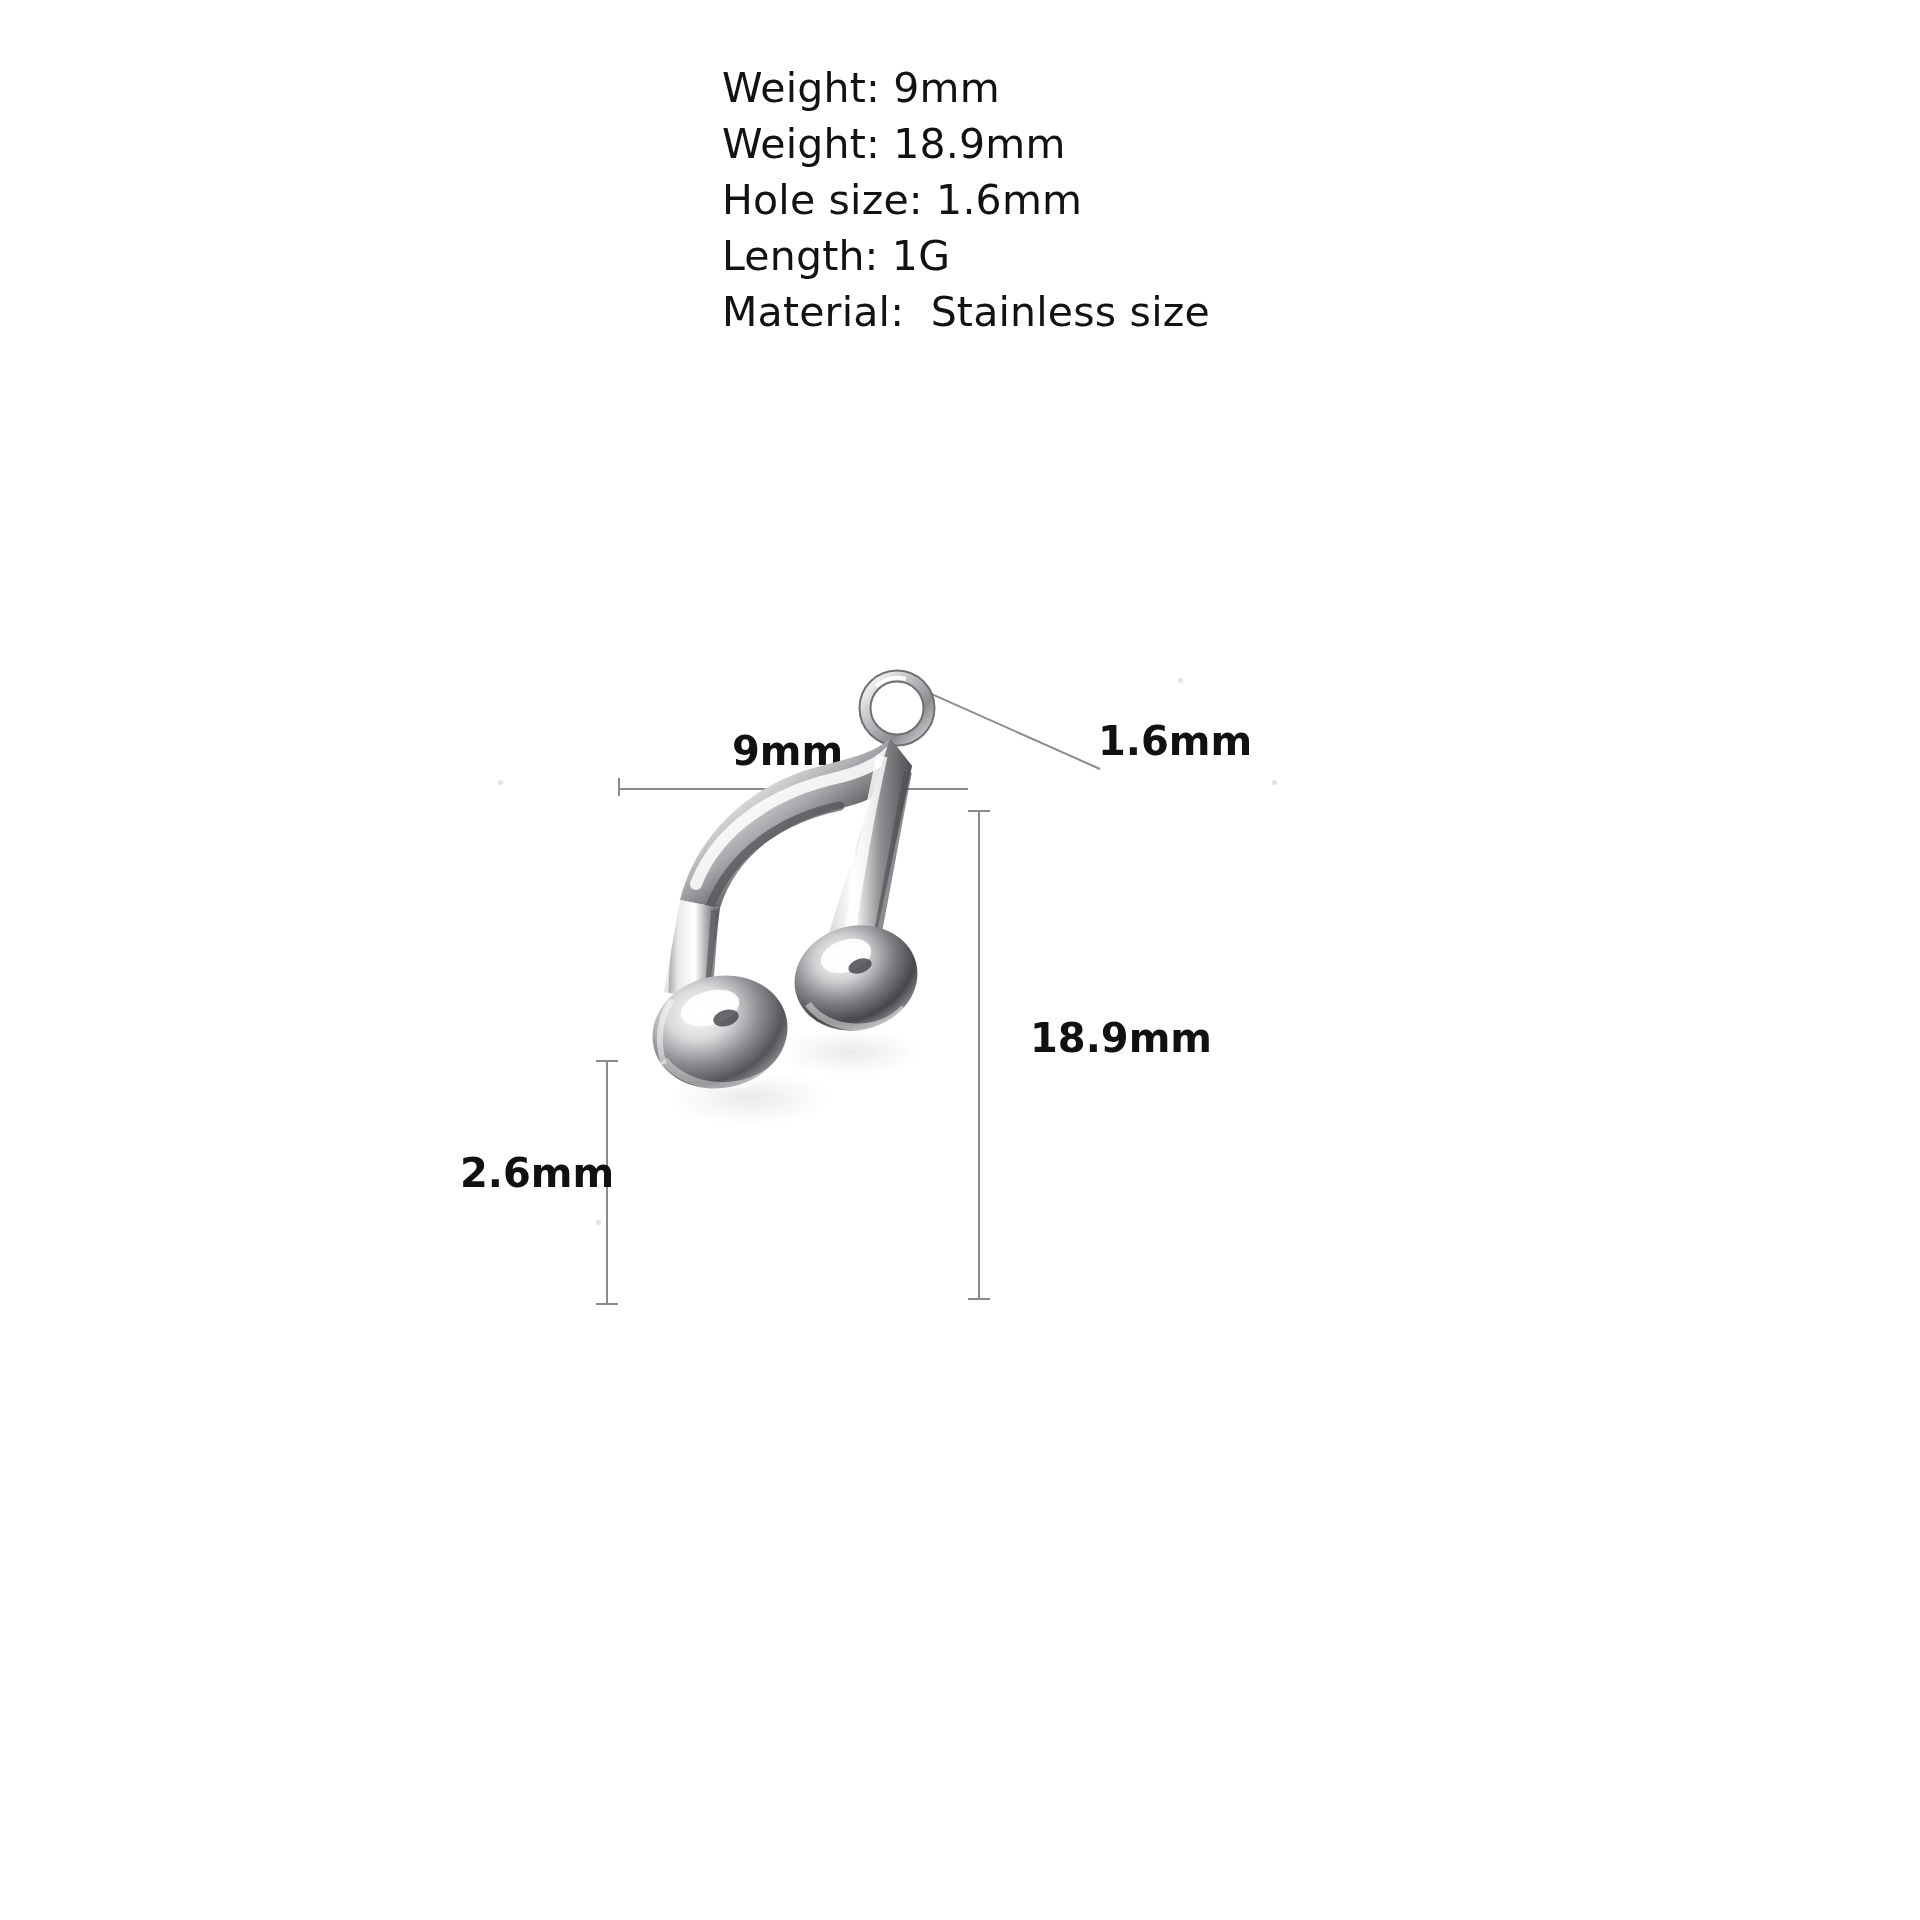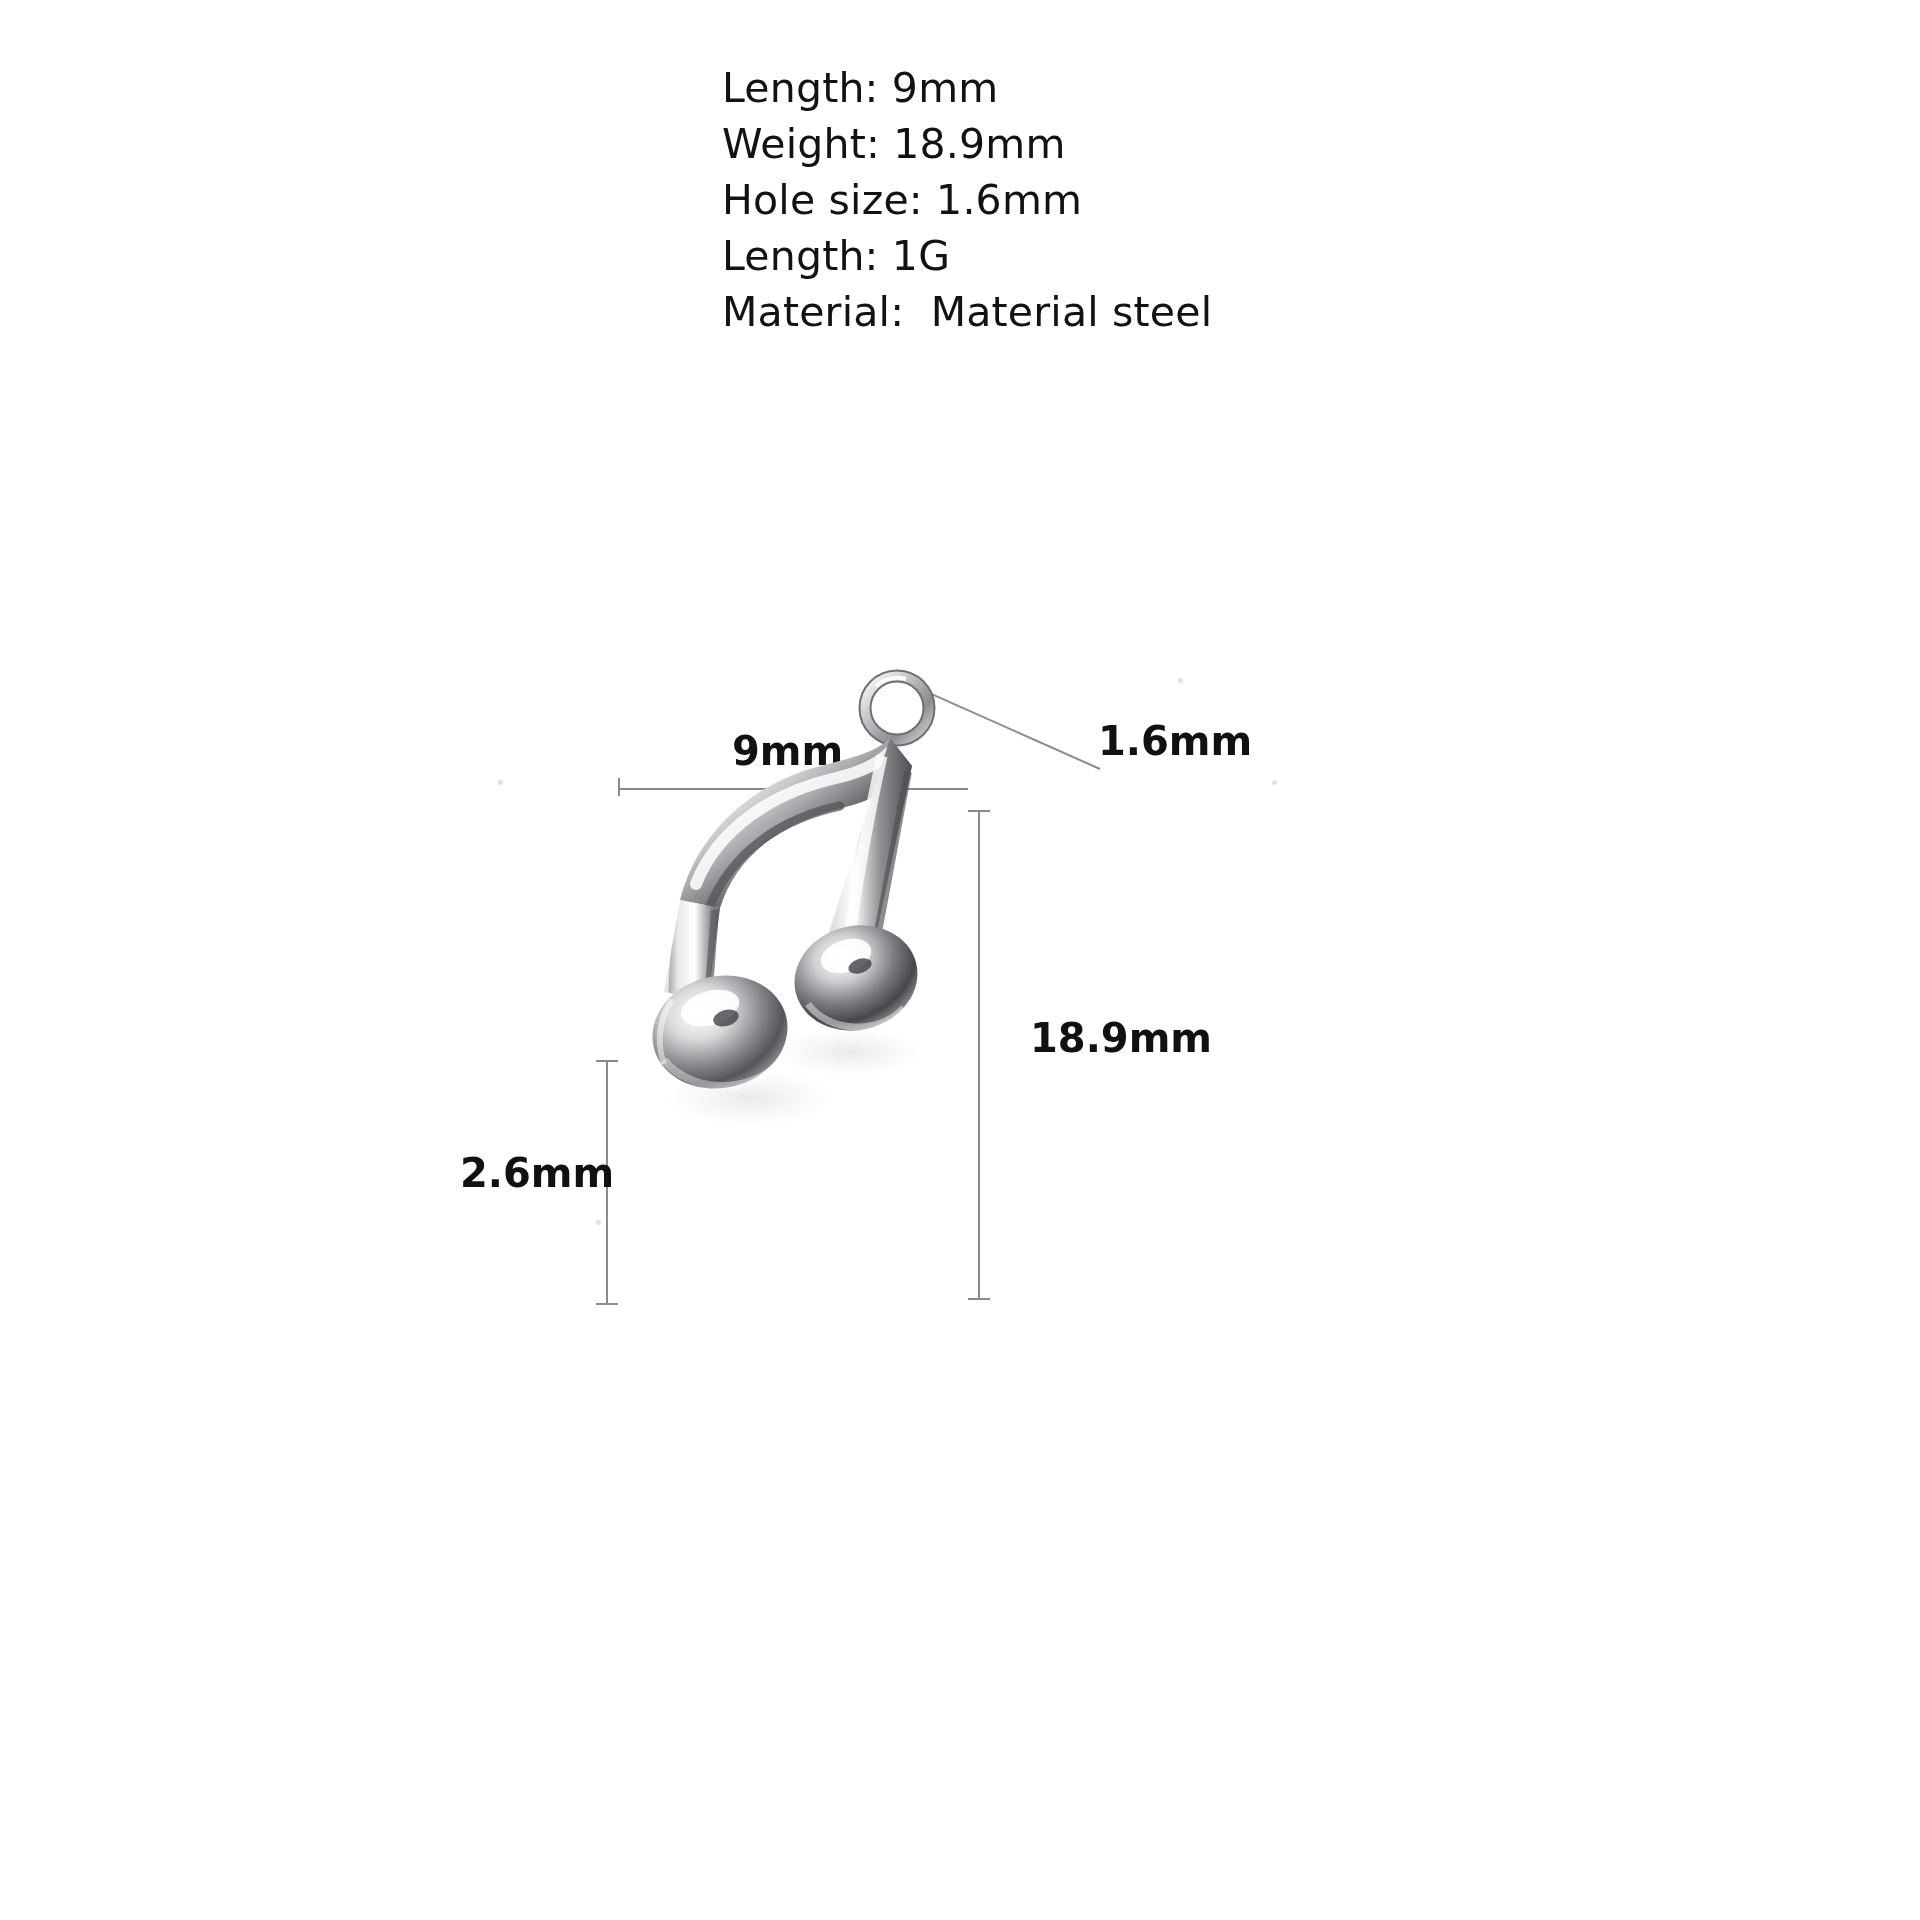--- a/index.html
+++ b/index.html
@@ -106,25 +106,25 @@
     width: 5px;
     height: 5px;
     border-radius: 50%;
     background: #e2e2e2;
   }
 </style>
 </head>
 <body>
 
 <div id="spec-list">
-  <div class="spec-line">Length: 9mm</div>
+  <div class="spec-line">Weight: 9mm</div>
   <div class="spec-line">Weight: 18.9mm</div>
   <div class="spec-line">Hole size: 1.6mm</div>
   <div class="spec-line">Length: 1G</div>
-  <div class="spec-line">Material:  Material steel</div>
+  <div class="spec-line">Material:  Stainless size</div>
 </div>
 
 <div id="product-figure">
 
   <div class="speckle" style="left:-62px; top:120px;"></div>
   <div class="speckle" style="left:618px; top:18px;"></div>
   <div class="speckle" style="left:712px; top:120px;"></div>
   <div class="speckle" style="left:36px; top:560px;"></div>
 
   <div class="rule" id="rule-top"></div>

